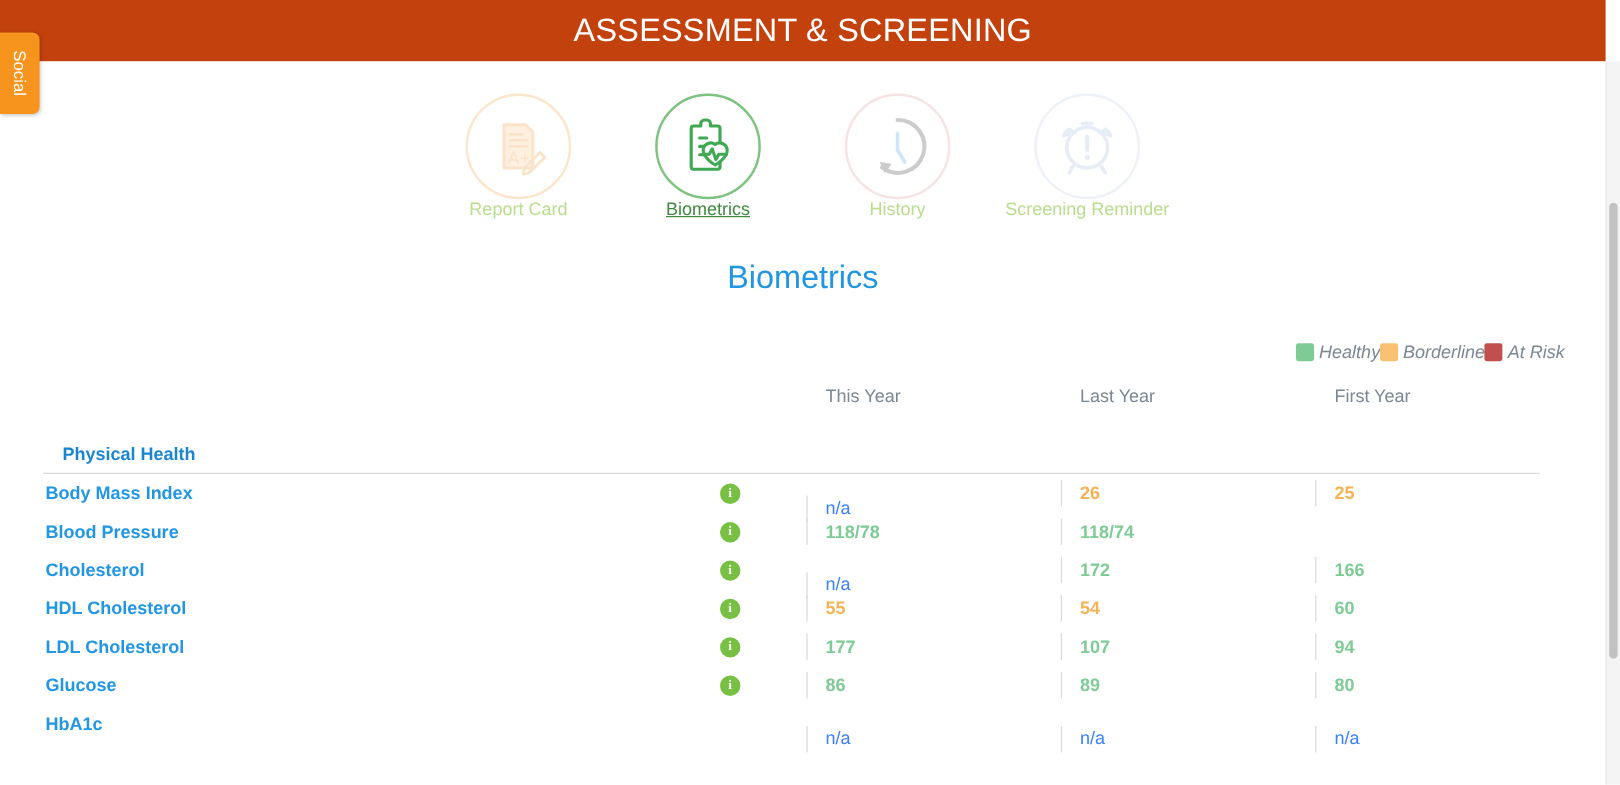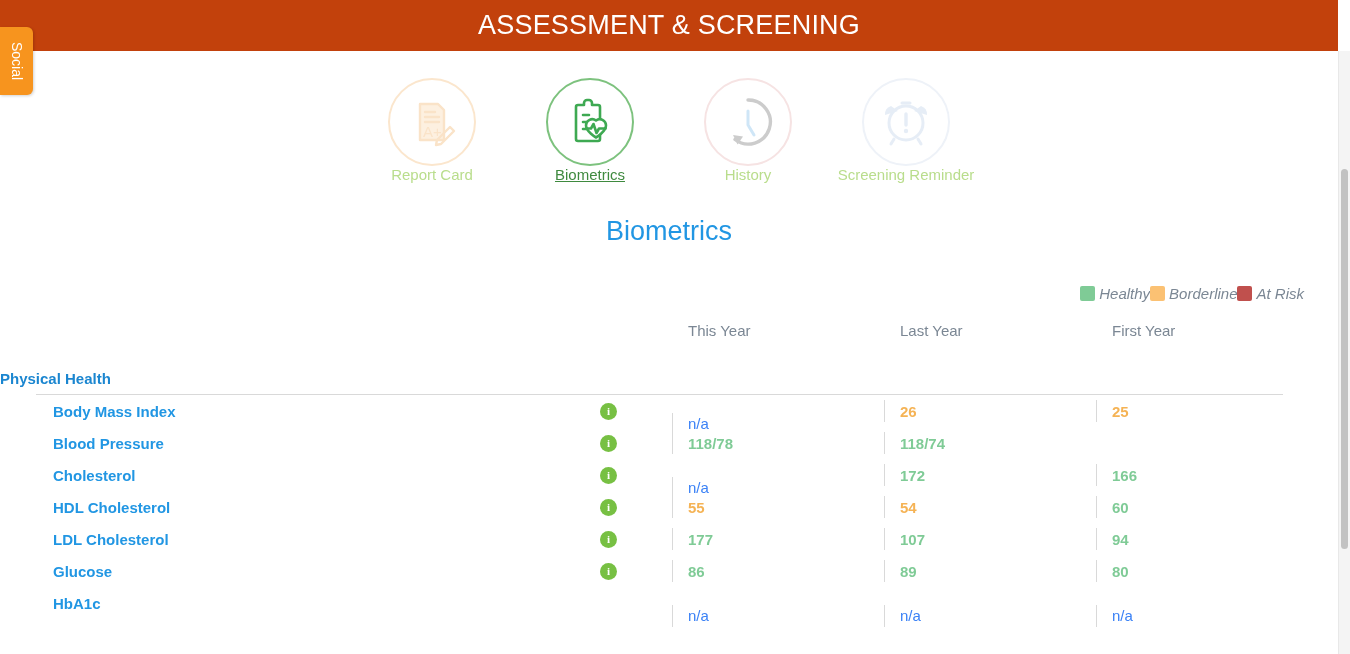--- a/index.html
+++ b/index.html
@@ -107,34 +107,35 @@
   .c-info  { width: 100px; flex: none; }
   .c-data  { width: 212px; flex: none; }
 
   .col-head {
     font-size: 15px; color: #7b8794;
     padding-left: 28px;
   }
 
   .section-head {
     font-size: 15px; font-weight: bold; color: #1b86d0;
+    padding-left: 52px;
     padding-bottom: 7px;
   }
   .section-rule {
     height: 1px; background: #d9d9d9;
     margin-left: 36px; margin-right: 55px;
   }
 
   .row {
     display: flex; align-items: center;
     height: 32px;
   }
   .row-label {
     font-size: 15px; font-weight: bold; color: #2196e3;
-    padding-left: 53px;
+    padding-left: 38px;
     white-space: nowrap;
   }
   .info-cell { display: flex; align-items: center; justify-content: flex-start; padding-left: 40px; }
   .info-icon {
     width: 17px; height: 17px; border-radius: 50%;
     background: #77c043;
     display: flex; align-items: center; justify-content: center;
     color: #ffffff; font-size: 11px; font-weight: bold;
     font-family: "Liberation Serif", serif;
     line-height: 1;

